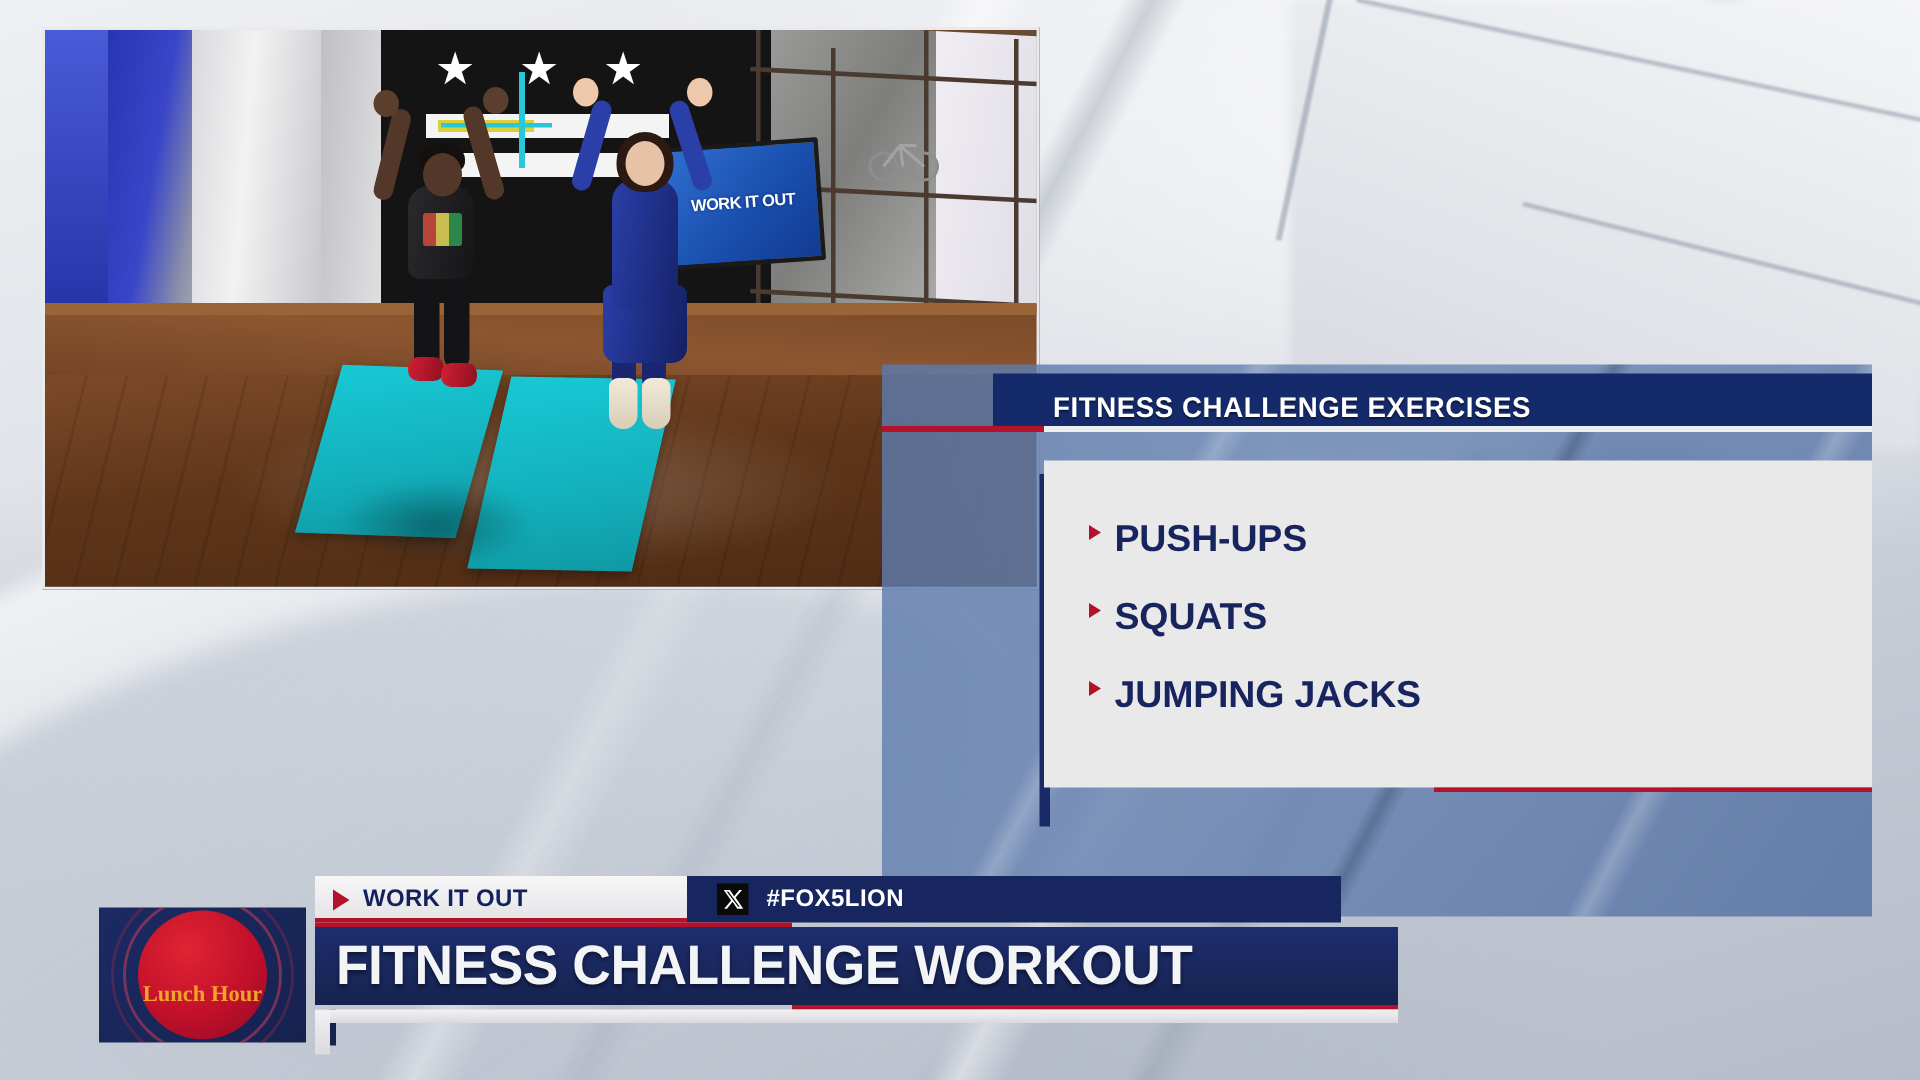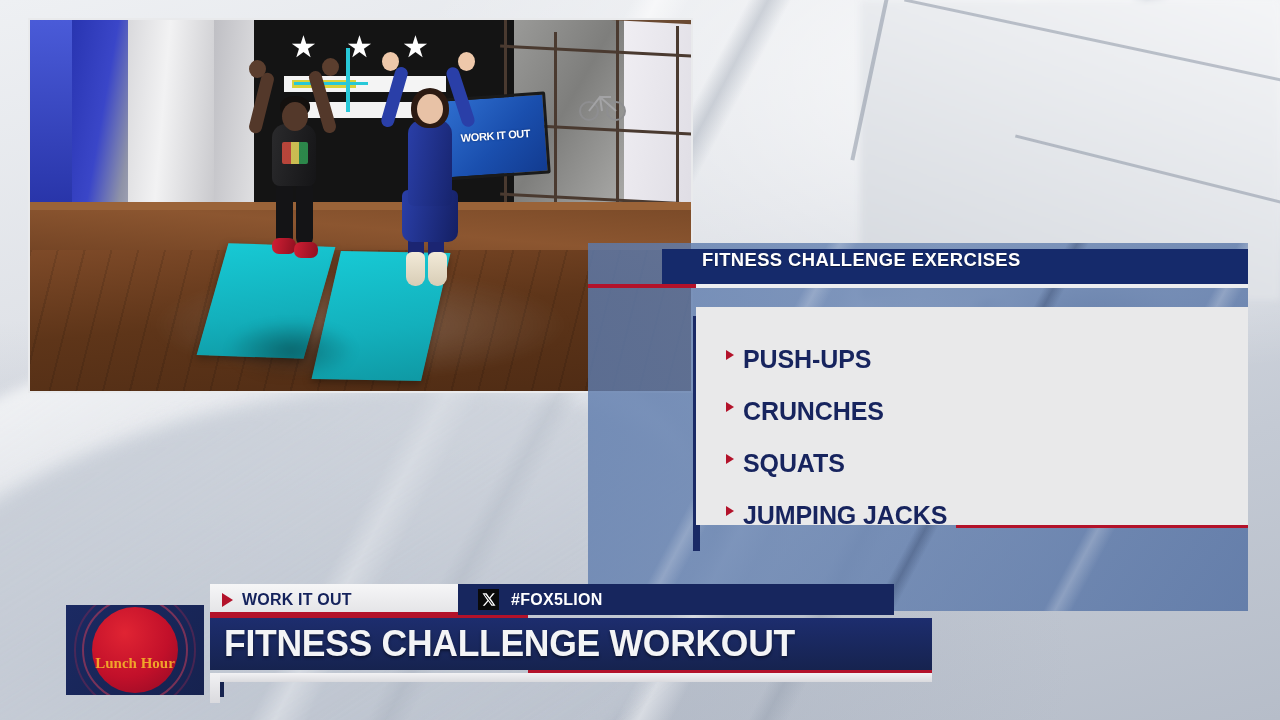--- a/index.html
+++ b/index.html
@@ -189,21 +189,21 @@
   #exercises-panel .tint::after {
     content:""; position:absolute; inset:0;
     background:
       linear-gradient(118deg, rgba(255,255,255,0) 28%, rgba(255,255,255,.20) 29.5%, rgba(255,255,255,0) 31.5%),
       linear-gradient(118deg, rgba(20,34,66,0) 56%, rgba(20,34,66,.26) 57.2%, rgba(20,34,66,0) 58.6%),
       linear-gradient(118deg, rgba(255,255,255,0) 76%, rgba(255,255,255,.22) 77.4%, rgba(255,255,255,0) 79.4%);
   }
   #exercises-panel .hdr-bar {
     position:absolute; left:74px; top:6px; right:0; height:35px;
     background:#152a6b;
-    display:flex; align-items:flex-start;
+    display:flex; align-items:flex-end;
   }
   #exercises-panel .hdr-bar .hdr-text {
     color:#ffffff; font-weight:bold; font-size:19px; letter-spacing:.4px;
     margin-left:40px;
     text-shadow:0 1px 1px rgba(0,0,0,.45);
     font-stretch:condensed;
     transform:scaleX(.97);
     transform-origin:left center;
   }
   #exercises-panel .hdr-redline {
@@ -448,24 +448,20 @@
   <div class="hdr-redline"></div>
   <div class="hdr-whiteline"></div>
 
   <div class="content-shadowbar"></div>
 
   <div class="content-box">
     <ul>
       <li>
         <span class="bullet"></span>
         <span class="item-label">PUSH-UPS</span>
-      </li>
-      <li>
-        <span class="bullet"></span>
-        <span class="item-label">CRUNCHES</span>
       </li>
       <li>
         <span class="bullet"></span>
         <span class="item-label">SQUATS</span>
       </li>
       <li>
         <span class="bullet"></span>
         <span class="item-label">JUMPING JACKS</span>
       </li>
     </ul>

